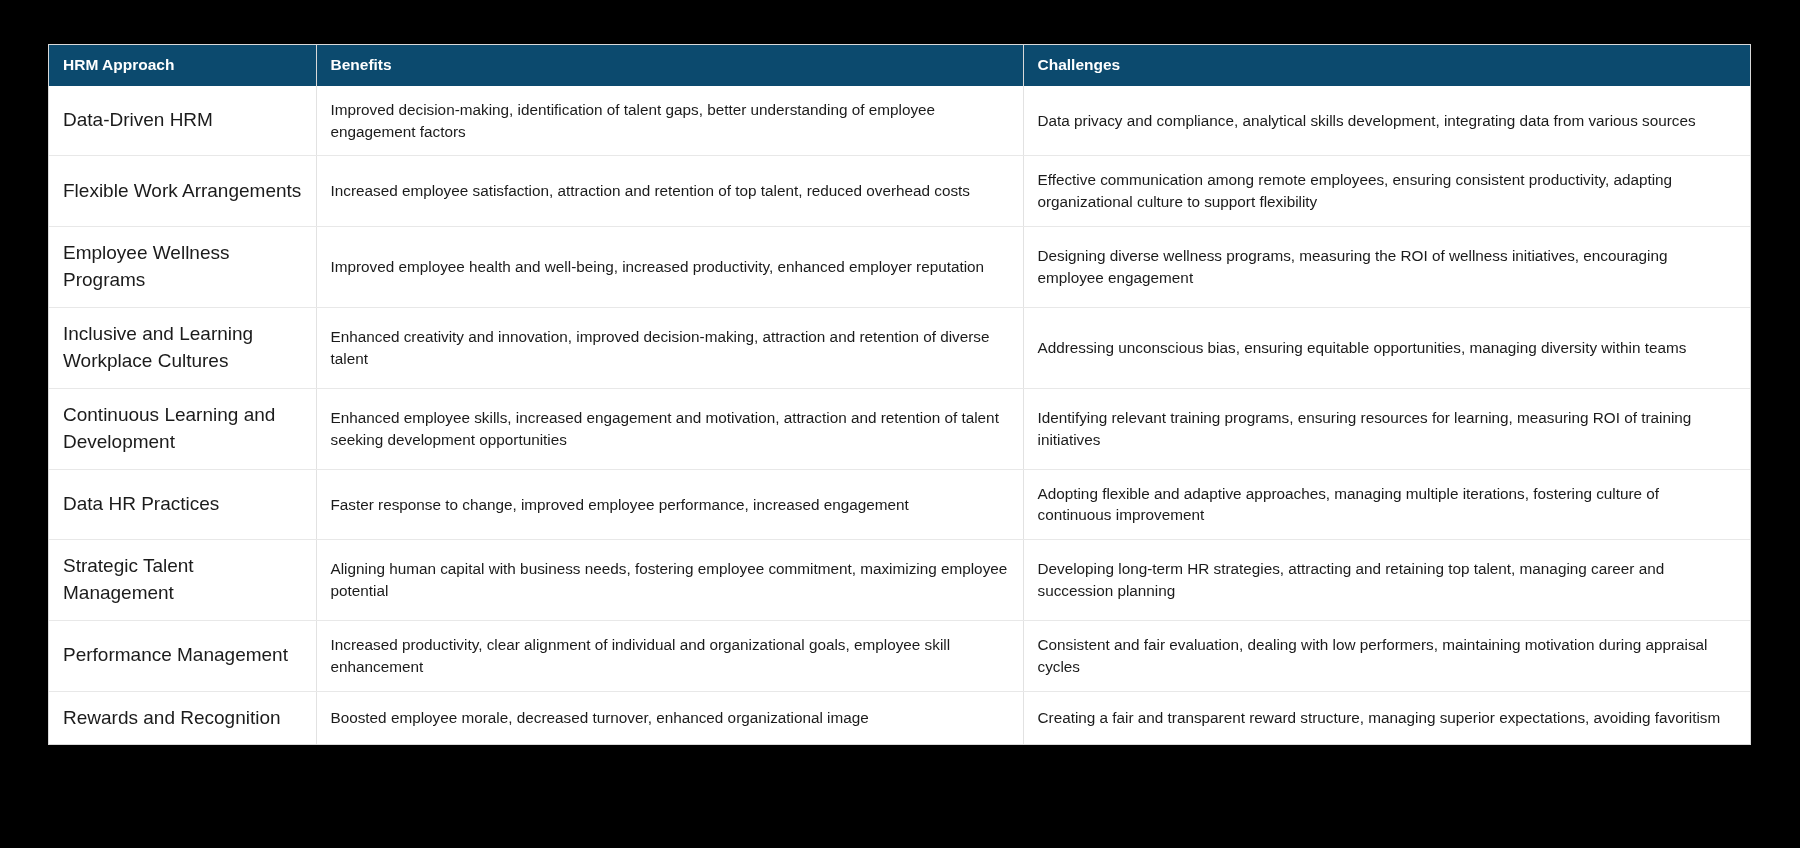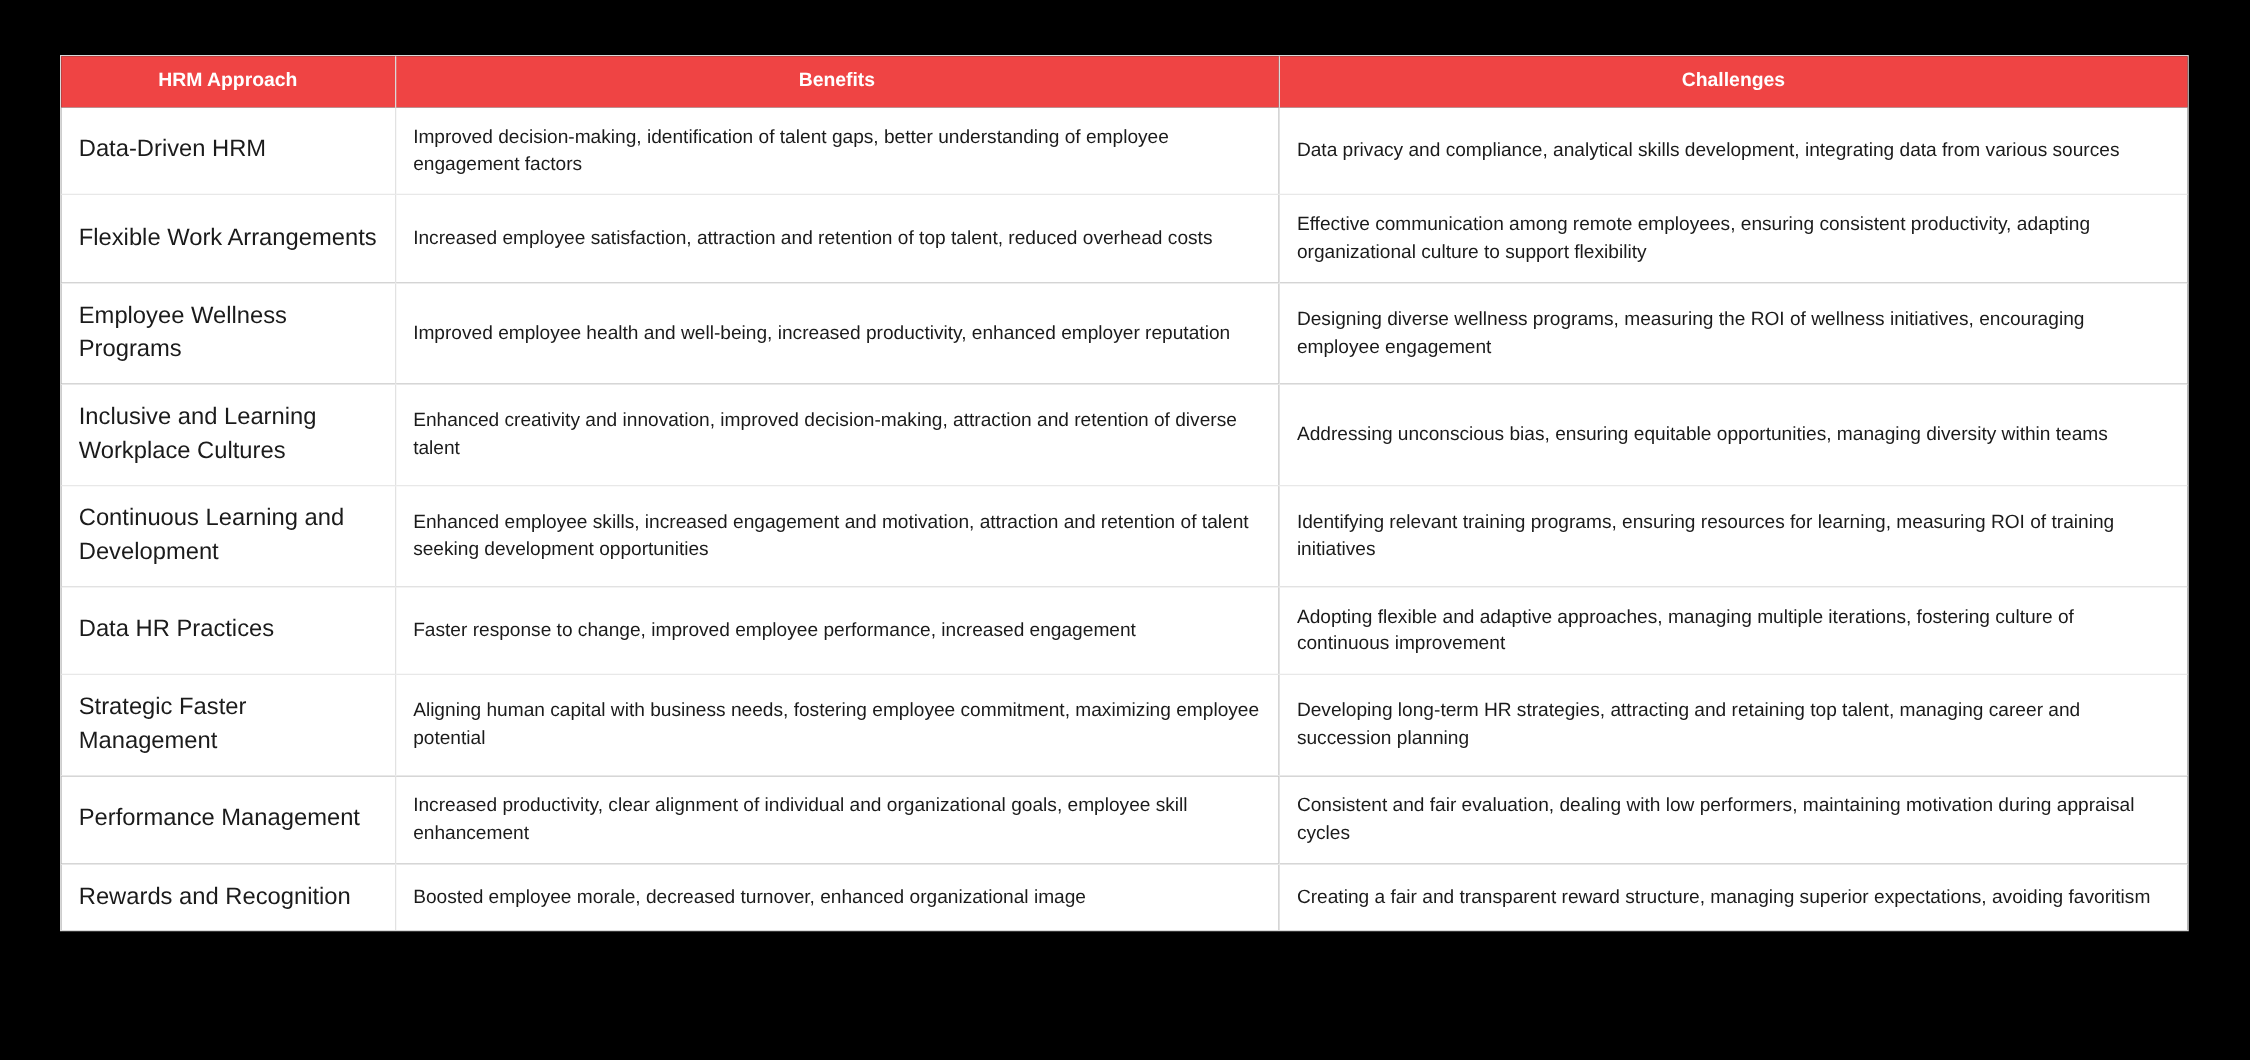--- a/index.html
+++ b/index.html
@@ -53,25 +53,25 @@
     width: 100%;
     border-collapse: collapse;
     table-layout: fixed;
   }
 
   col.c-approach { width: 267px; }
   col.c-benefits { width: 707px; }
   col.c-challenges { width: 727px; }
 
   thead th {
-    background: #ef4444;
+    background: #0c4a6e;
     color: #ffffff;
     font-size: 15.5px;
     font-weight: bold;
-    text-align: center;
+    text-align: left;
     padding: 11px 14px 12px 14px;
     border-right: 1px solid #d9d9d9;
     box-sizing: border-box;
     vertical-align: middle;
   }
   thead th:last-child { border-right: none; }
 
   tbody td {
     background: #ffffff;
     color: #1b1b1b;
@@ -137,21 +137,21 @@
           <td class="approach">Continuous Learning and Development</td>
           <td>Enhanced employee skills, increased engagement and motivation, attraction and retention of talent seeking development opportunities</td>
           <td>Identifying relevant training programs, ensuring resources for learning, measuring ROI of training initiatives</td>
         </tr>
         <tr>
           <td class="approach">Data HR Practices</td>
           <td>Faster response to change, improved employee performance, increased engagement</td>
           <td>Adopting flexible and adaptive approaches, managing multiple iterations, fostering culture of continuous improvement</td>
         </tr>
         <tr>
-          <td class="approach">Strategic Faster Management</td>
+          <td class="approach">Strategic Talent Management</td>
           <td>Aligning human capital with business needs, fostering employee commitment, maximizing employee potential</td>
           <td>Developing long-term HR strategies, attracting and retaining top talent, managing career and succession planning</td>
         </tr>
         <tr>
           <td class="approach">Performance Management</td>
           <td>Increased productivity, clear alignment of individual and organizational goals, employee skill enhancement</td>
           <td>Consistent and fair evaluation, dealing with low performers, maintaining motivation during appraisal cycles</td>
         </tr>
         <tr>
           <td class="approach">Rewards and Recognition</td>

